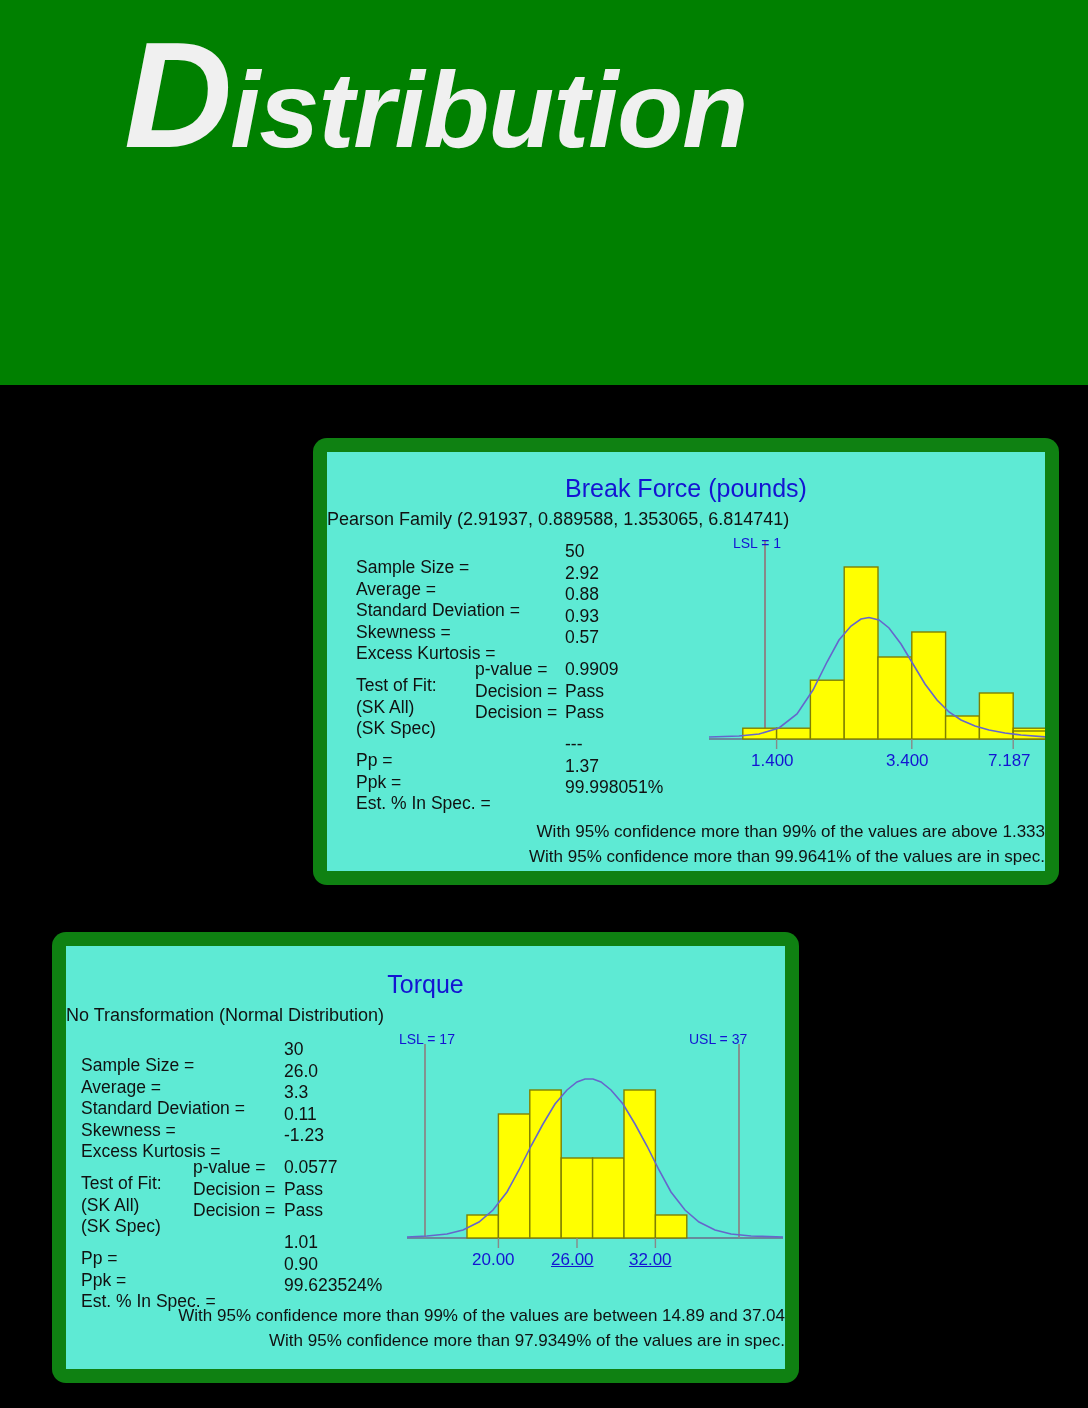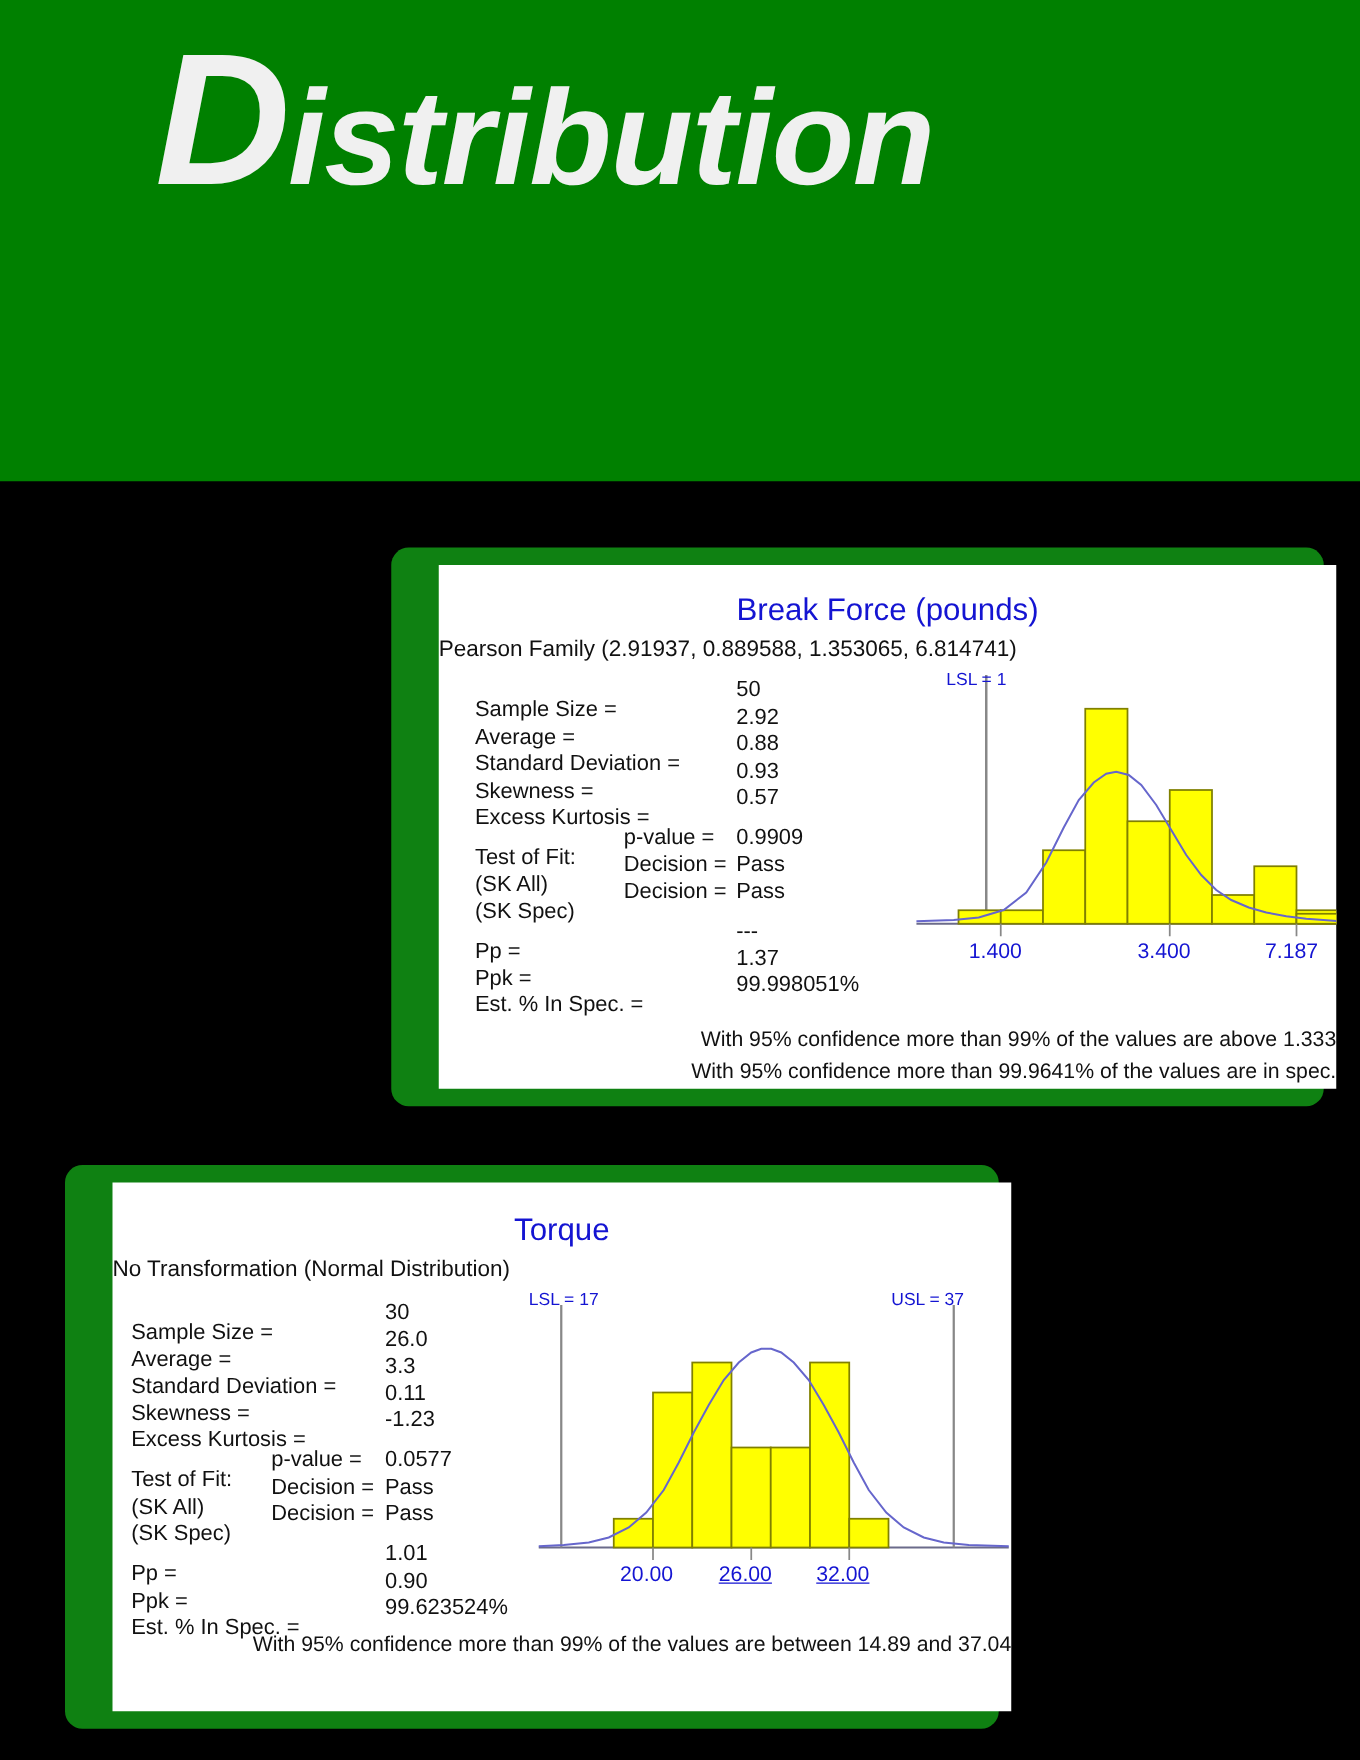--- a/index.html
+++ b/index.html
@@ -50,25 +50,24 @@
   .report-frame {
     position: absolute;
     background: #0f8112;
     border-radius: 14px;
     box-sizing: border-box;
     padding: 14px;
   }
   .report-inner {
     width: 100%;
     height: 100%;
-    background: #ffffff;
+    background: #5eead4;
     box-sizing: border-box;
     position: relative;
     overflow: hidden;
-    margin-left: 24px;
   }
   #panel-break-force {
     left: 313px;
     top: 438px;
     width: 746px;
     height: 447px;
   }
   #panel-torque {
     left: 52px;
     top: 932px;
@@ -359,16 +358,17 @@
           <line x1="256.4" y1="204" x2="256.4" y2="214" stroke="#888888" stroke-width="1.4"></line>
         </g>
       </svg>
       <div class="tick-label" style="left:73px; top:216px;">20.00</div>
       <div class="tick-label" style="left:152px; top:216px;text-decoration:underline;">26.00</div>
       <div class="tick-label" style="left:230px; top:216px;text-decoration:underline;">32.00</div>
     </div>
 
     <div class="footnotes" id="tq-footnotes">
       <div class="footnote-line">With 95% confidence more than 99% of the values are between 14.89 and 37.04</div>
+      <div class="footnote-line">With 95% confidence more than 97.9349% of the values are in spec.</div>
     </div>
 
   </div>
 </div>
 
 </body></html>

